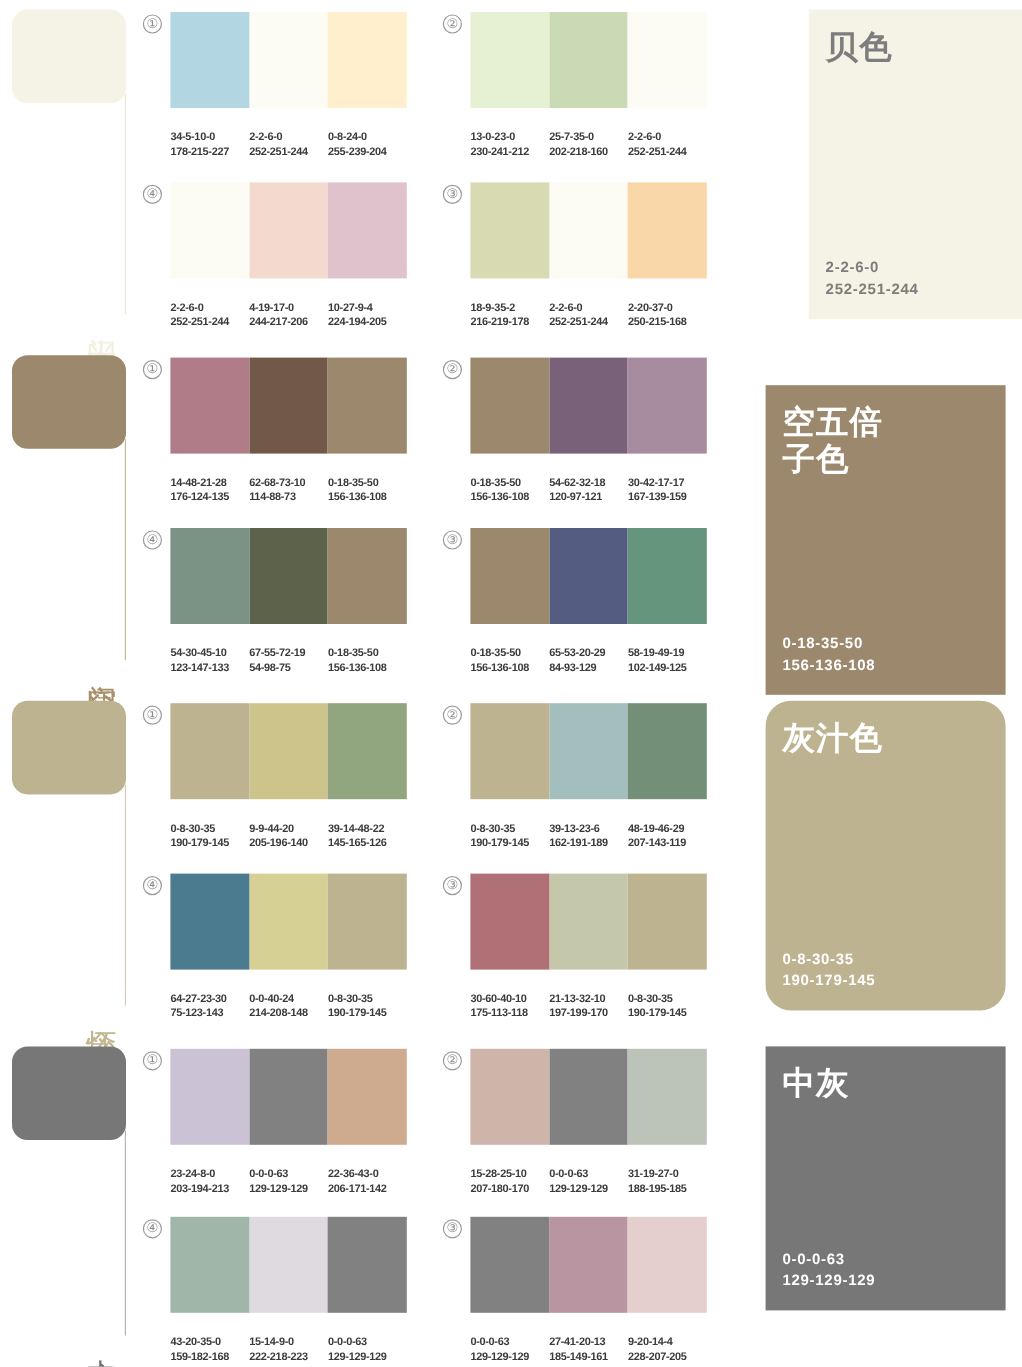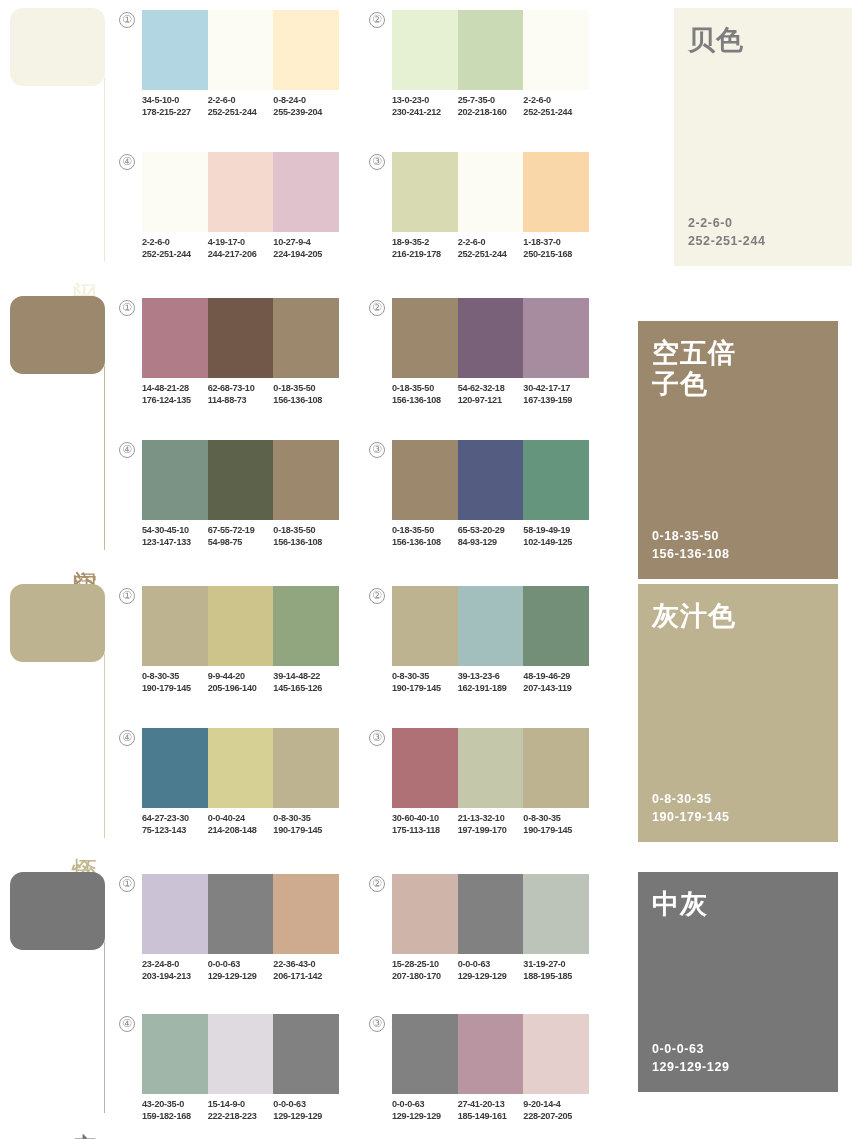--- a/index.html
+++ b/index.html
@@ -45,21 +45,21 @@
     border: 1.2px solid #9a9a9a;
     border-radius: 50%;
     color: #8c8c8c;
     font-size: 11px;
     line-height: 14px;
     text-align: center;
     font-family: "DejaVu Sans", sans-serif;
   }
   .chips { display: flex; width: 197px; height: 80px; }
   .chip { flex: 1 1 0; height: 100%; }
-  .codes { display: flex; width: 197px; margin-top: 4px; }
+  .codes { display: flex; width: 197px; margin-top: 18px; }
   .code {
     flex: 1 1 0;
     font-size: 9.1px;
     line-height: 12.2px;
     color: #3a3a3a;
     font-weight: bold;
     letter-spacing: -0.25px;
     white-space: nowrap;
   }
   .code .cmyk, .code .rgb { display: block; }
@@ -180,21 +180,21 @@
         <div class="codes">
           <div class="code">
             <span class="cmyk">18-9-35-2</span>
             <span class="rgb">216-219-178</span>
           </div>
           <div class="code">
             <span class="cmyk">2-2-6-0</span>
             <span class="rgb">252-251-244</span>
           </div>
           <div class="code">
-            <span class="cmyk">1-18-37-0</span>
+            <span class="cmyk">2-20-37-0</span>
             <span class="rgb">250-215-168</span>
           </div>
         </div>
       </div>
       <div class="feature" style="background: rgb(245, 242, 230); margin-left: 36px;">
         <div class="feature-title" style="color: rgb(125, 125, 125); white-space: pre-line;">贝色</div>
         <div class="feature-codes" style="color: rgb(125, 125, 125);">
           <span>2-2-6-0</span>
           <span>252-251-244</span>
         </div>
@@ -390,21 +390,21 @@
           <div class="code">
             <span class="cmyk">21-13-32-10</span>
             <span class="rgb">197-199-170</span>
           </div>
           <div class="code">
             <span class="cmyk">0-8-30-35</span>
             <span class="rgb">190-179-145</span>
           </div>
         </div>
       </div>
-      <div class="feature" style="background: rgb(190, 179, 145);">
+      <div class="feature" style="background: rgb(190, 179, 145); border-radius: 21px;">
         <div class="feature-title" style="color: rgb(255, 255, 255); white-space: pre-line;">灰汁色</div>
         <div class="feature-codes" style="color: rgb(255, 255, 255);">
           <span>0-8-30-35</span>
           <span>190-179-145</span>
         </div>
       </div>
     </div>
     <div class="section last">
       <div class="rail">
         <div class="rail-tab" style="background: rgb(119, 119, 119);"></div>

